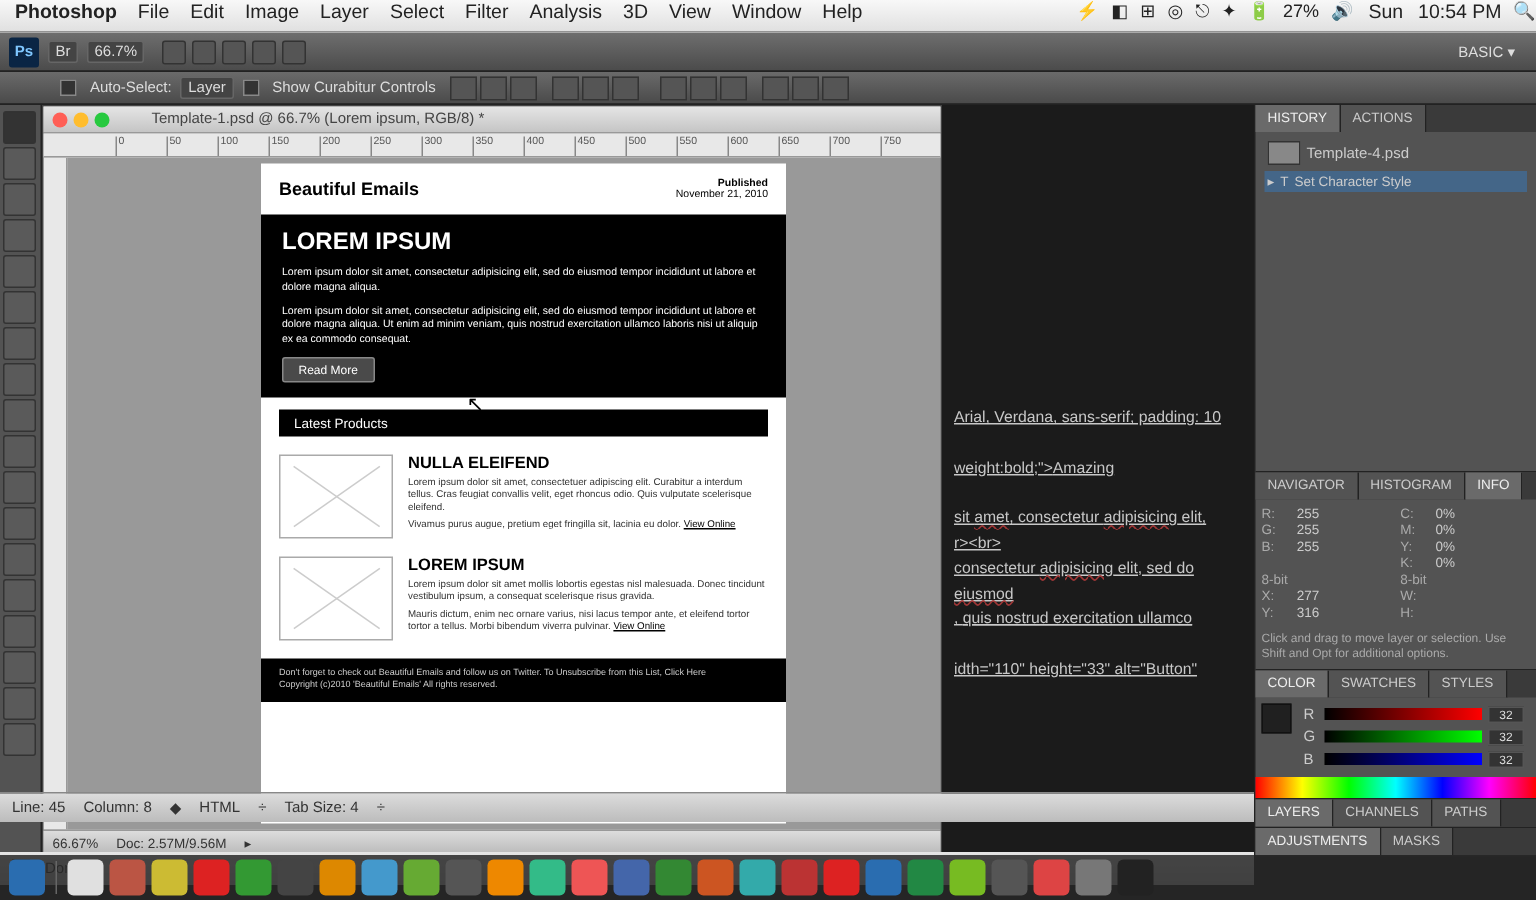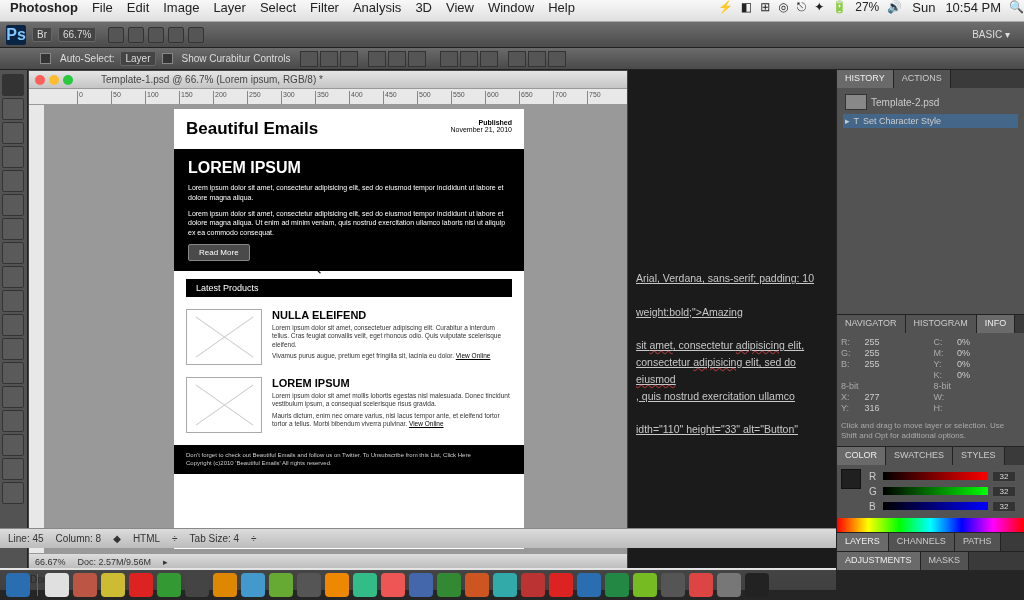--- a/index.html
+++ b/index.html
@@ -9,21 +9,21 @@
 .mac-menu { height:22px; background:linear-gradient(#f8f8f8,#e0e0e0); display:flex; padding:0 0; border-bottom:1px solid #aaa; color:#222; font-size:13px; }
 .mac-menu .apple { font-size:14px; margin-right:10px; }
 .mac-menu .app-name { font-weight:bold; margin-right:14px; }
 .mac-menu .mitem { margin-right:14px; cursor:default; }
 .mac-menu .spacer { flex:1; }
 .mac-menu .ricon { margin-left:8px; font-size:12px; }
 .mac-menu .clock { margin-left:10px; }
 
 
 .ps-options { height:26px; background:linear-gradient(#6e6e6e,#4b4b4b); border-bottom:1px solid #222; display:flex; align-items:center; padding:0 6px; gap:6px; color:#ddd; font-size:10px; }
-.ps-logo { width:20px; height:20px; background:#0a2544; color:#7fc7ff; display:flex; align-items:center; justify-content:center; font-weight:bold; font-size:16px; border-radius:2px; }
+.ps-logo { width:20px; height:20px; background:#0a2544; color:#7fc7ff; display:flex; align-items:center; justify-content:center; font-weight:bold; font-size:10px; border-radius:2px; }
 .ps-sel { background:#444; border:1px solid #666; padding:1px 4px; border-radius:2px; color:#ddd; }
 .ps-chk { width:11px;height:11px;border:1px solid #888;background:#333;display:inline-block;vertical-align:middle;margin-right:3px;}
 .ps-icons { display:flex; gap:4px; margin-left:6px; }
 .ps-icon { width:16px; height:16px; background:#555; border:1px solid #333; border-radius:2px; }
 .ps-basic { margin-left:auto; padding:2px 8px; color:#ddd; }
 .opt2 { height:22px; background:linear-gradient(#6a6a6a,#4a4a4a); border-bottom:1px solid #222; display:flex; align-items:center; padding-left:40px; gap:6px; color:#ddd; font-size:10px;}
 .align-grp { display:flex; gap:2px; margin-left:4px;}
 .align-grp .ai{width:18px;height:16px;background:#555;border:1px solid #333;}
 
 
@@ -39,21 +39,21 @@
 .traffic{display:flex;gap:4px;margin-right:8px;}
 .traffic span{width:10px;height:10px;border-radius:50%;}
 .tr-r{background:#ff5f56;} .tr-y{background:#ffbd2e;} .tr-g{background:#27c93f;}
 .ruler-h{height:16px;background:#e8e8e8;border-bottom:1px solid #999;position:relative;font-size:7px;color:#555;overflow:hidden;}
 .ruler-h span{position:absolute;top:2px;border-left:1px solid #888;padding-left:1px;height:14px;}
 .canvas-wrap{flex:1;display:flex;overflow:hidden;}
 .ruler-v{width:16px;background:#e8e8e8;border-right:1px solid #999;}
 .canvas{flex:1;background:#999;display:flex;justify-content:center;padding:4px 4px 4px 30px;overflow:hidden;}
 .email{width:350px;background:#fff;}
 .email-hdr{padding:10px 12px;display:flex;justify-content:space-between;align-items:flex-start;}
-.email-hdr h1{font-size:17px;font-weight:bold;color:#000;}
+.email-hdr h1{font-size:12px;font-weight:bold;color:#000;}
 .pub{font-size:7px;text-align:right;color:#000;}
 .pub b{display:block;}
 .hero{background:#000;color:#fff;padding:10px 14px;}
 .hero h2{font-size:16px;font-weight:bold;margin-bottom:6px;}
 .hero p{font-size:7px;line-height:1.4;margin-bottom:6px;}
 .readmore{display:inline-block;background:#4a4a4a;border:1px solid #888;padding:3px 10px;font-size:8px;color:#fff;border-radius:2px;}
 .lp{background:#000;color:#fff;padding:4px 10px;font-size:9px;margin:8px 12px 6px;}
 .prod{display:flex;padding:6px 12px;gap:10px;}
 .imgph{width:76px;height:56px;border:1px solid #aaa;position:relative;flex-shrink:0;}
 .imgph:before,.imgph:after{content:"";position:absolute;background:#ccc;}
@@ -267,36 +267,37 @@
         <span>Doc: 2.57M/9.56M</span>
         <span>▸</span>
       </div>
       <div class="cursor-arrow">↖</div>
     </div>
 
     <div class="code-panel" style="position:absolute;left:600px;top:0;right:0;bottom:0;text-decoration:underline;">
       <div><span> Arial, Verdana, sans-serif; padding: 10</span></div><br>
       <div><span>weight:bold;"&gt;</span><span>Amazing</span></div><br>
       <div><span> sit </span><span class="und">amet</span><span>, consectetur </span><span class="und">adipisicing</span><span> elit,</span></div>
+      <div><span>r&gt;&lt;br&gt;</span></div>
       <div><span>consectetur </span><span class="und">adipisicing</span><span> elit, sed do </span><span class="und">eiusmod</span></div>
       <div><span>, </span><span style="text-decoration:underline">quis nostrud exercitation ullamco</span></div><br>
       <div><span>idth="110" height="33" alt="Button"</span></div>
     </div>
   </div>
 
   <div class="panels">
     <div class="panel">
       <div class="ptabs">
           <div class="ptab act">HISTORY</div>
           <div class="ptab">ACTIONS</div>
         </div>
       <div class="pbodyp">
         <div style="display:flex;align-items:center;gap:4px;padding:2px;">
             <div class="hist-thumb"></div>
-            <span>Template-2.psd</span>
+            <span>Template-4.psd</span>
           </div>
         <div class="hist-item">
             <span>▸</span>
             <span>T</span>
             <span>Set Character Style</span>
           </div>
         <div style="height:180px"></div>
       </div>
     </div>
     <div class="panel">

